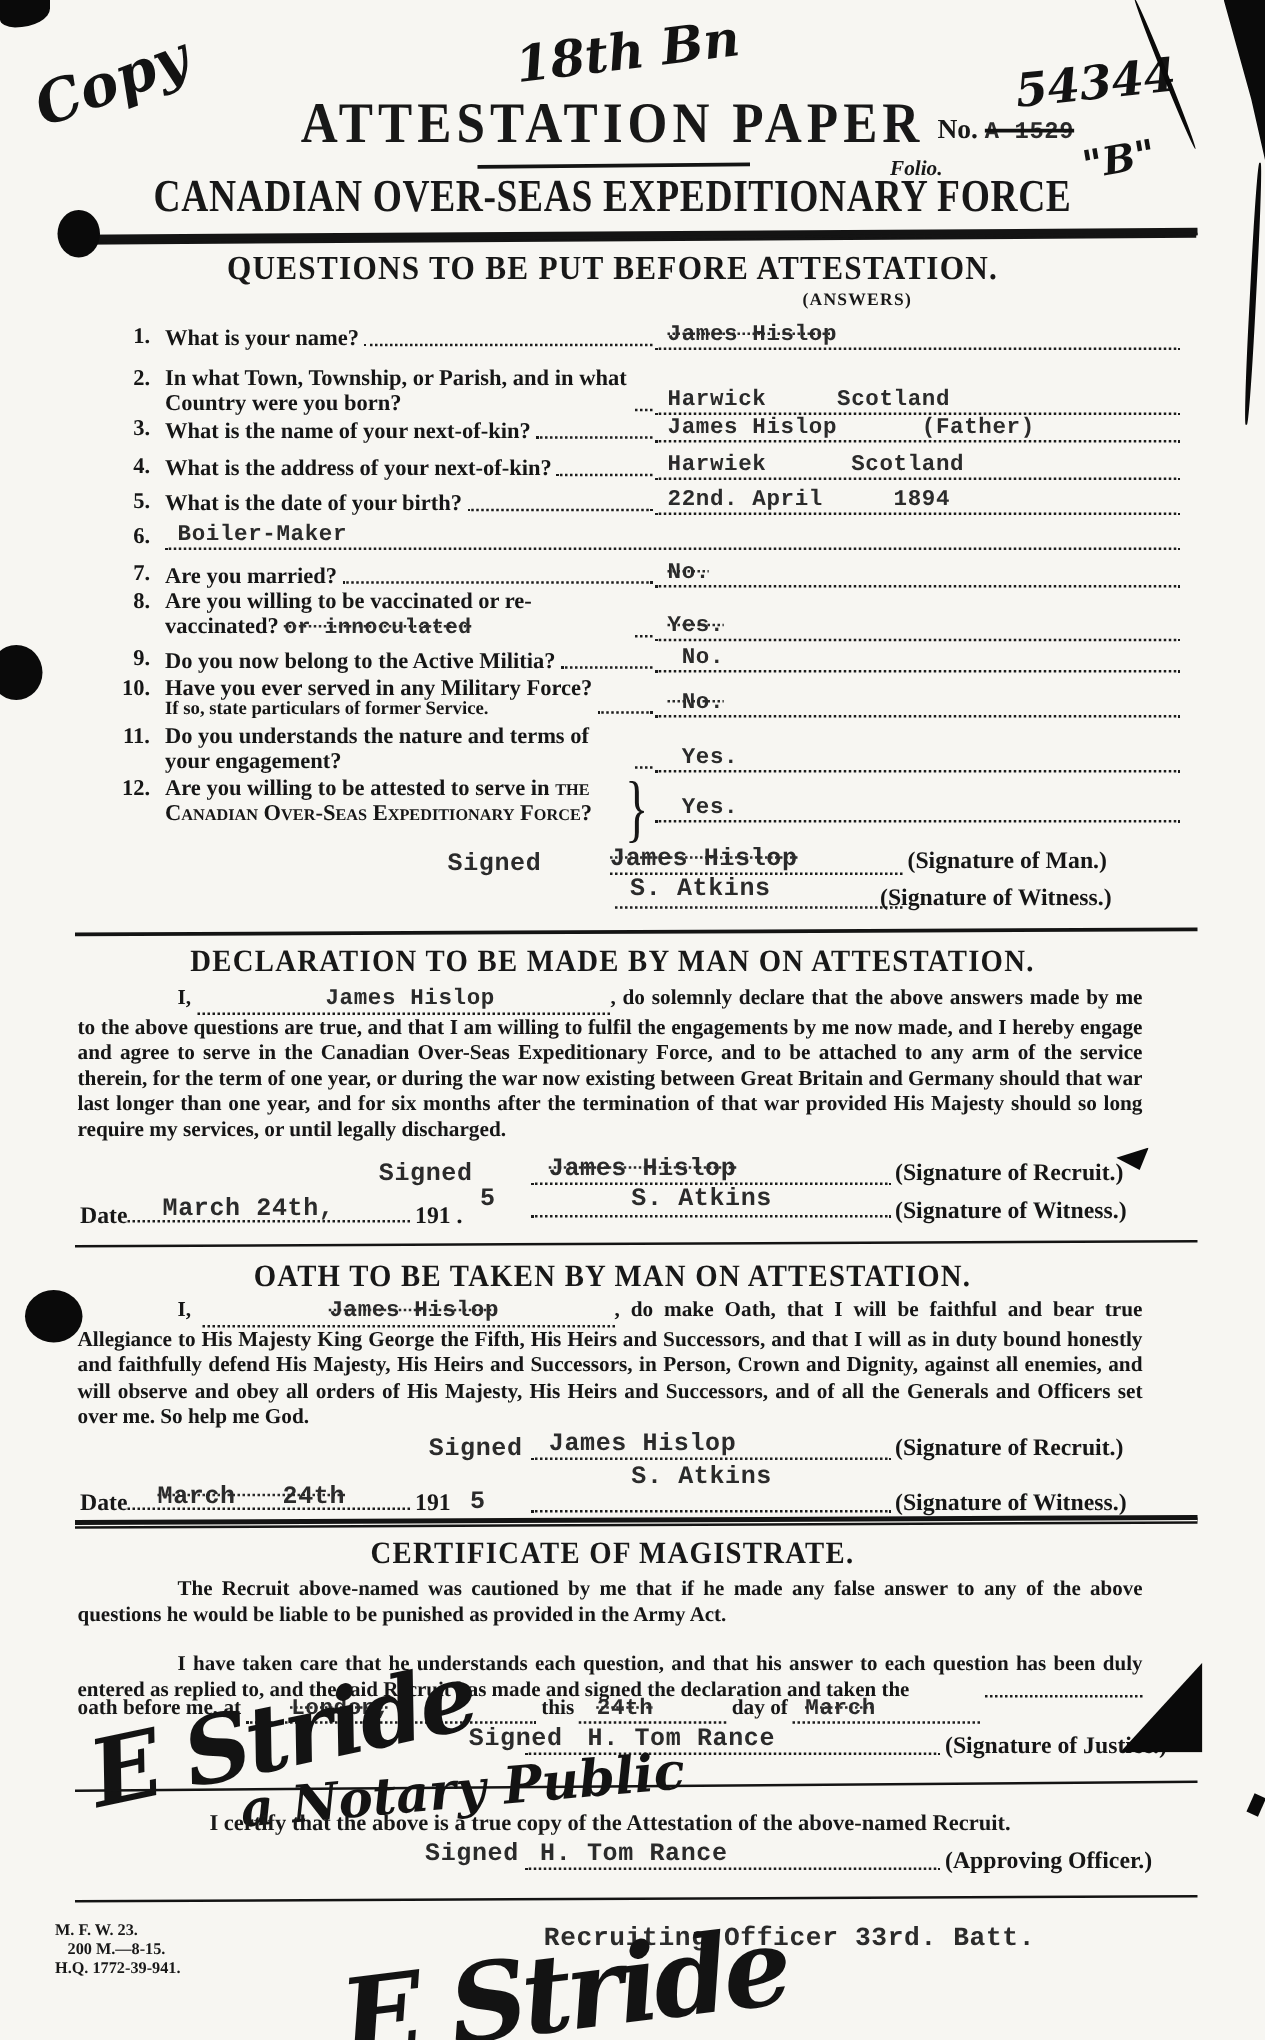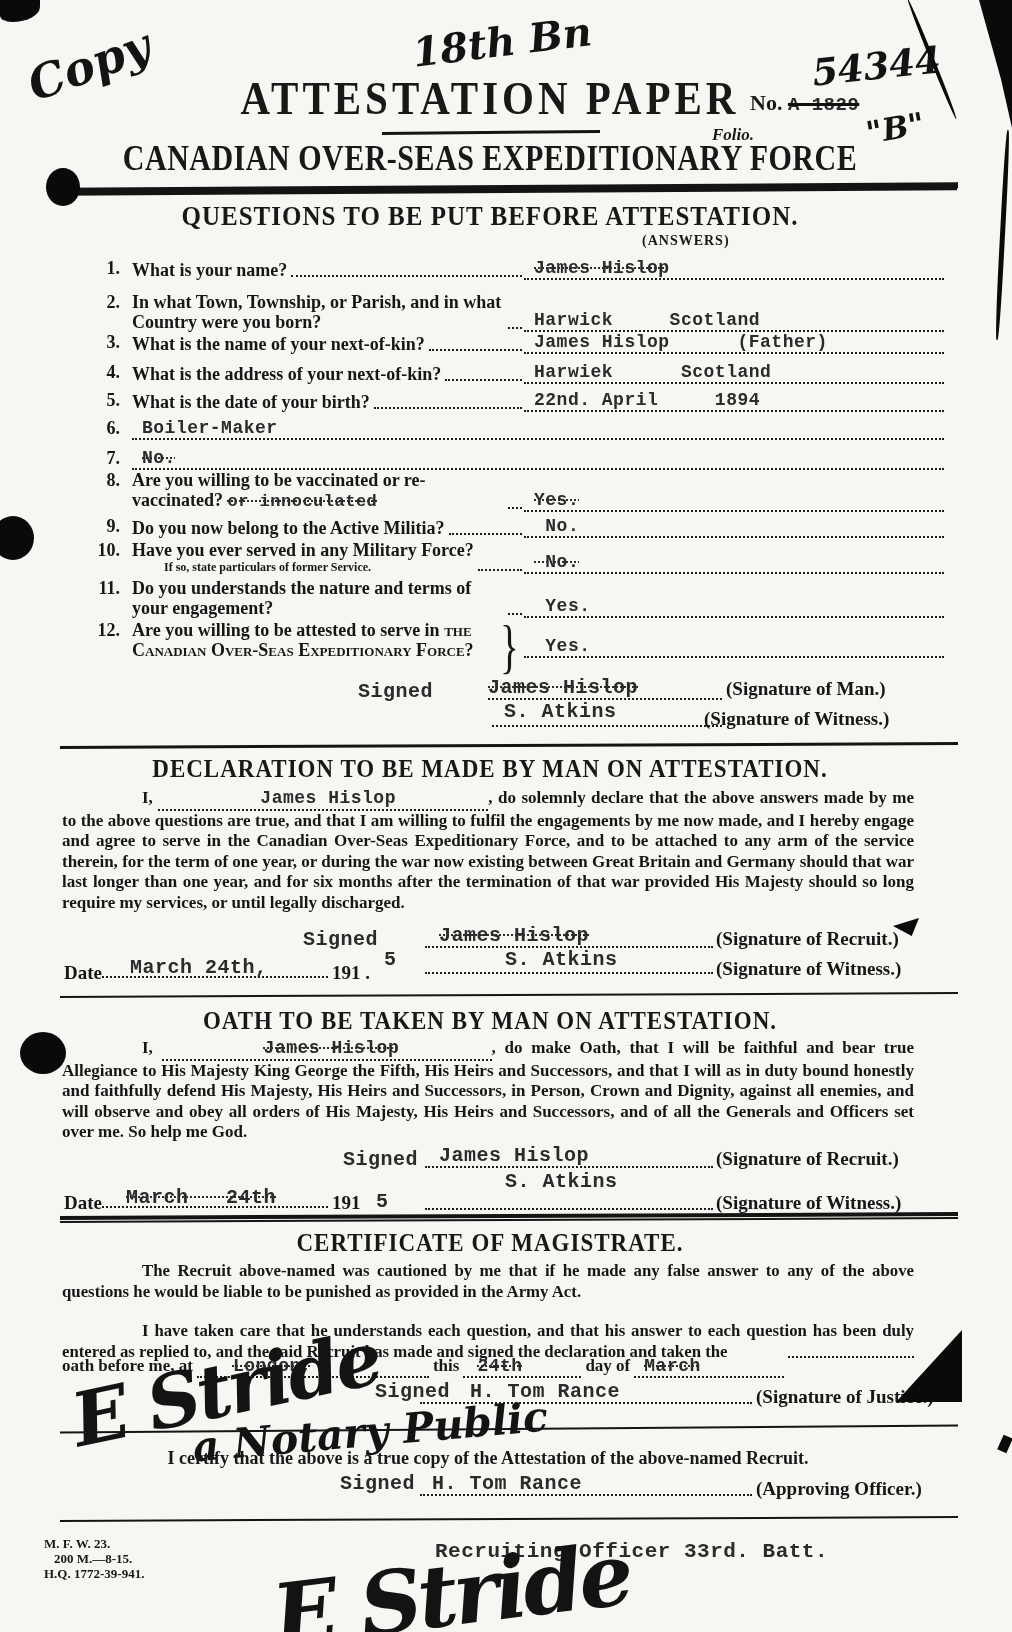--- a/index.html
+++ b/index.html
@@ -28,21 +28,21 @@
   .folio-row { left:712px; top:125px; font-size:17px;font-style:italic; }
   .folio-hand { left:866px; top:110px; font-size:31px; transform:rotate(-10deg); }
   .top-rule { left:60px; top:185px; width:898px; height:4px; border-bottom:2px solid #141414; background:#141414; box-shadow:0 3px 0 -1px #141414; transform:rotate(-.35deg); }
   
   .q-heading { left:110px; top:202px; width:760px; text-align:center; font-size:25px; letter-spacing:1px; transform:scaleY(1.08); }
   .answers-label { left:642px; top:233px; font-size:14px; letter-spacing:1px; }
   .q-row { position:absolute; left:84px; width:860px; display:flex; align-items:flex-end; }
   .q-num { width:36px; text-align:right; padding-right:12px; font-weight:bold; font-size:18px; align-self:flex-start; line-height:20px; font-family:"Liberation Serif",serif; }
   .q-main { width:392px; display:flex; align-items:flex-end; }
   .q-label { font-weight:bold; font-size:18px; line-height:20px; }
-  .q-note { font-size:12px; font-weight:bold; margin-left:32px; line-height:14px; }
+  .q-note { font-size:15px; font-weight:bold; line-height:14px; }
   .q-dots { flex:1; border-bottom:2.5px dotted #1c1c1c; margin:0 2px 3px 4px; min-width:14px; }
   .q-ans { flex:1; border-bottom:2.5px dotted #1c1c1c; padding:0 2px 0 10px; }
   .q-ans .typed { font-size:18px; }
   .brace { align-self:center; font-size:60px; font-weight:normal; line-height:0; margin-left:3px; transform:scaleX(.65) translateY(6px); font-family:"Liberation Serif",serif; }
   
   .sig-line { position:absolute; border-bottom:2.5px dotted #1c1c1c; }
   .sig-label { position:absolute; font-size:19px; font-weight:bold; font-family:"Liberation Serif",serif; }
   .typed-lg { font-size:20px; }
   .mid-rule { left:60px; width:898px; height:3px; background:#141414; transform:rotate(-.25deg); }
   
@@ -61,21 +61,21 @@
 <body>
 
 <div class="page">
 
   <div class="abs hand copy-note">Copy</div>
   <div class="abs hand batt-note">18th Bn</div>
   <div class="abs print main-title">ATTESTATION PAPER</div>
   <div class="abs title-underline"></div>
   <div class="abs no-row">
     <span class="print">No.</span>
-    <span class="typed struck">A 1829</span>
+    <span class="typed struck">A 1529</span>
   </div>
   <div class="abs hand no-hand">54344</div>
   <div class="abs folio-row">
     <span class="print">Folio.</span>
   </div>
   <div class="abs hand folio-hand">"B"</div>
   <div class="abs print subtitle">CANADIAN OVER-SEAS EXPEDITIONARY FORCE</div>
   <div class="abs top-rule"></div>
 
   <div class="abs print q-heading">QUESTIONS TO BE PUT BEFORE ATTESTATION.</div>
@@ -126,20 +126,24 @@
     <div class="q-ans"><span class="typed">22nd. April     1894</span></div>
   </div>
 
   <div class="q-row" style="top:418px">
     <span class="q-num">6.</span>
     <div class="q-ans"><span class="typed">Boiler-Maker</span></div>
   </div>
 
   <div class="q-row" style="top:448px">
     <span class="q-num">7.</span>
+    <div class="q-main">
+        <span class="q-label">Are you married?</span>
+        <span class="q-dots"></span>
+      </div>
     <div class="q-ans"><span class="typed over-dots">No.</span></div>
   </div>
 
   <div class="q-row" style="top:470px">
     <span class="q-num">8.</span>
     <div class="q-main">
       <span class="q-label"><span>Are you willing to be vaccinated or re-vaccinated?</span> <span class="typed over-dots" style="font-size:17px">or innoculated</span></span>
       <span class="q-dots"></span>
     </div>
     <div class="q-ans"><span class="typed over-dots">Yes.</span></div>

